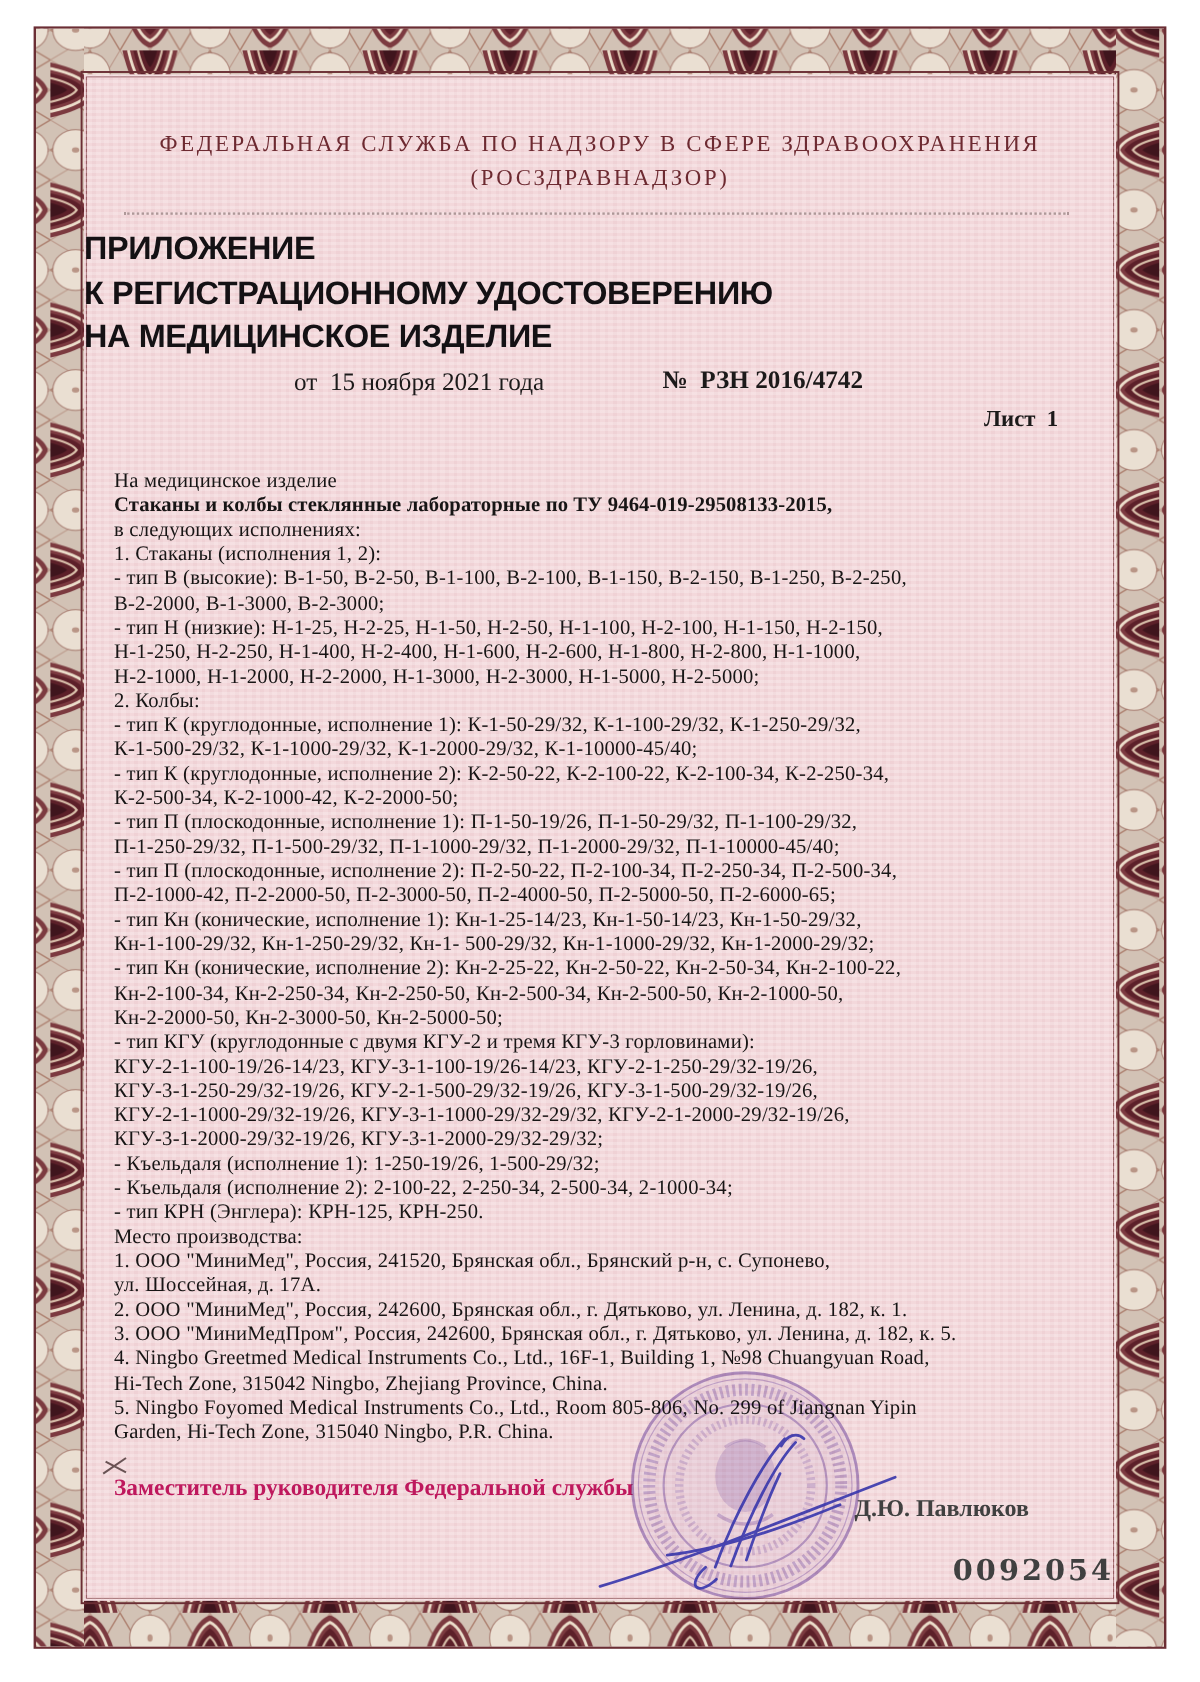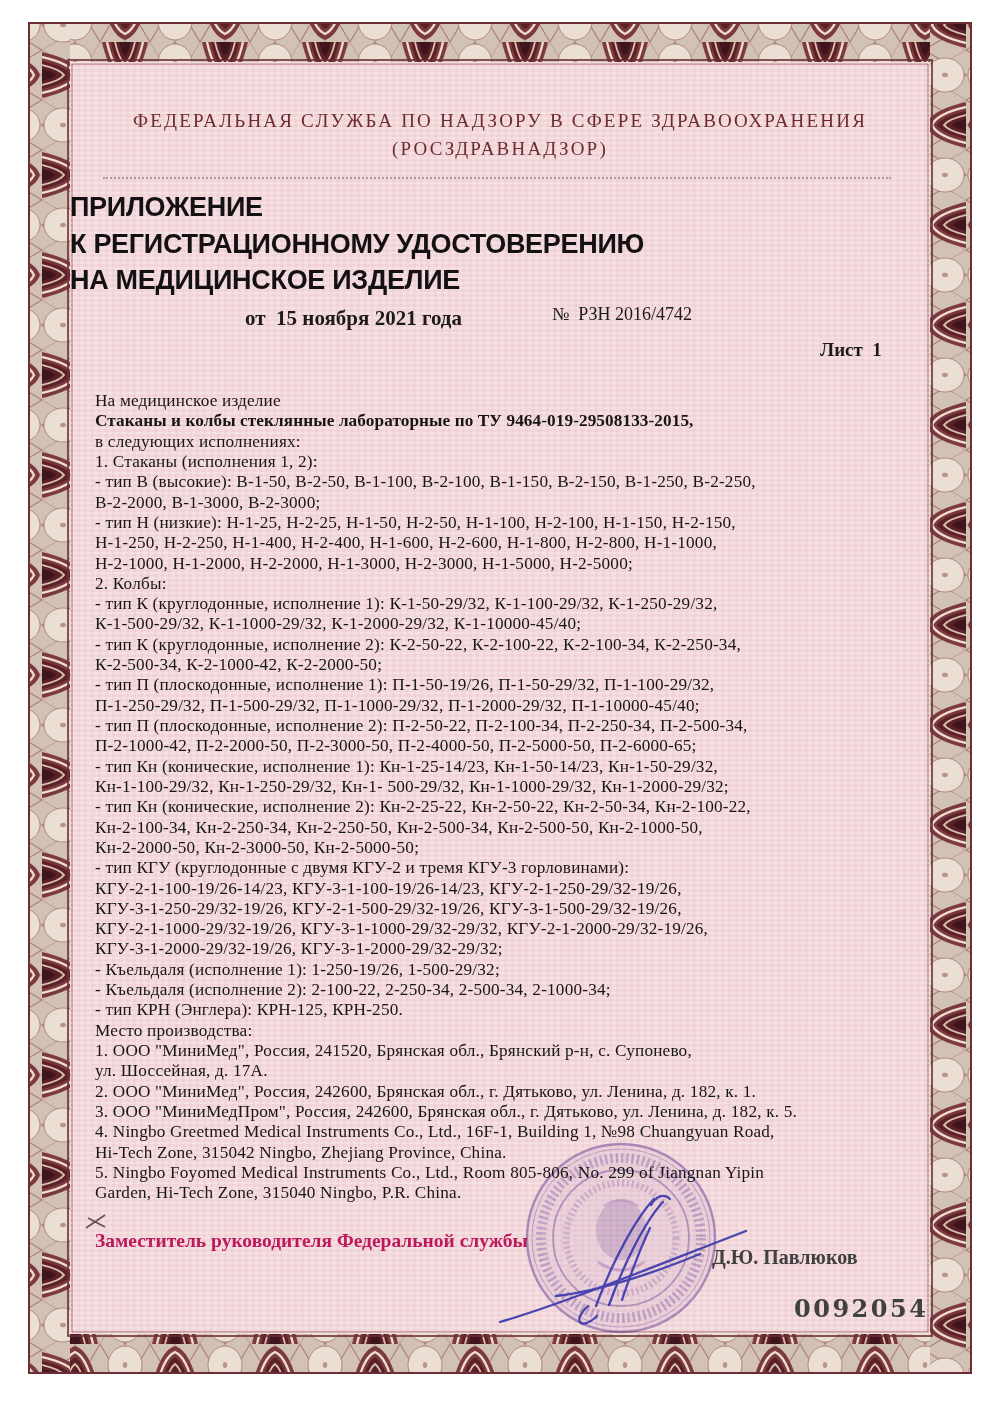--- a/index.html
+++ b/index.html
@@ -23,22 +23,22 @@
   }
   .dotted-rule{
     position:absolute;left:103px;top:177px;width:788px;height:0;
     border-top:2px dotted rgba(116,92,92,.55);
   }
   .doc-title{
     position:absolute;left:70px;top:189px;width:860px;text-align:left;
     font-family:"Liberation Sans", sans-serif;font-weight:bold;color:#141114;
     font-size:27px;line-height:36.5px;letter-spacing:-0.3px;
   }
-  .date-text{position:absolute;left:245px;top:306px;font-weight:bold;font-size:21px;white-space:pre;}
-  .number-text{position:absolute;left:552px;top:304px;font-weight:normal;font-size:18px;white-space:pre;}
+  .date-text{position:absolute;left:245px;top:306px;font-weight:normal;font-size:21px;white-space:pre;}
+  .number-text{position:absolute;left:552px;top:304px;font-weight:bold;font-size:21px;white-space:pre;}
   .sheet-label{position:absolute;left:820px;top:339px;font-weight:bold;font-size:19px;white-space:pre;}
   .body-text{
     position:absolute;left:95px;top:391px;width:822px;
     font-size:17.2px;line-height:20.32px;letter-spacing:0.2px;color:#171515;
   }
   .body-line{white-space:pre;height:20.32px;}
   .body-line.bold{font-weight:bold;letter-spacing:0.1px;}
   .sig-block{
     position:absolute;left:95px;top:1226px;width:520px;
     font-weight:bold;font-size:19.5px;line-height:30px;color:#be185d;

